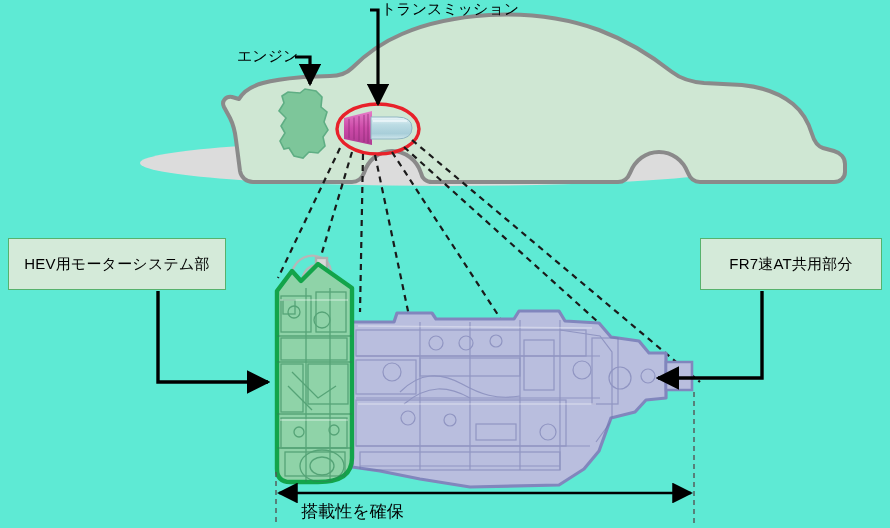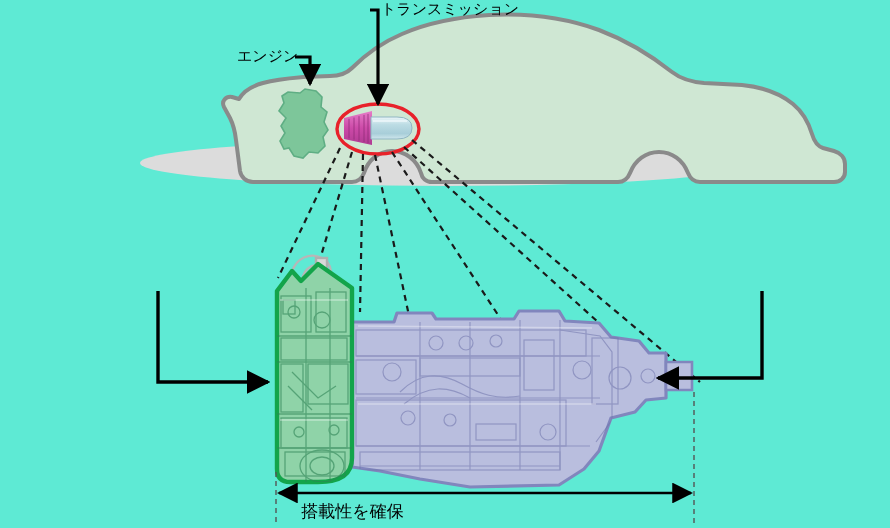--- a/index.html
+++ b/index.html
@@ -263,17 +263,23 @@
       <line x1="276" y1="472" x2="276" y2="524"></line>
       <line x1="694" y1="392" x2="694" y2="524"></line>
     </g>
     <line x1="279" y1="493" x2="691" y2="493" stroke="#000" stroke-width="2.6" marker-start="url(#dimArrow)" marker-end="url(#dimArrow)"></line>
   </svg>
 
   <div class="plain-label" id="label-trans">トランスミッション</div>
 
   <div class="plain-label" id="label-engine">エンジン</div>
 
-
+  <div class="label-box" id="box-hev">
+    <span>HEV用モーターシステム部</span>
+  </div>
+
+  <div class="label-box" id="box-at">
+    <span>FR7速AT共用部分</span>
+  </div>
 
   <div class="plain-label" id="label-caption">搭載性を確保</div>
 
 </div>
 
 </body></html>

